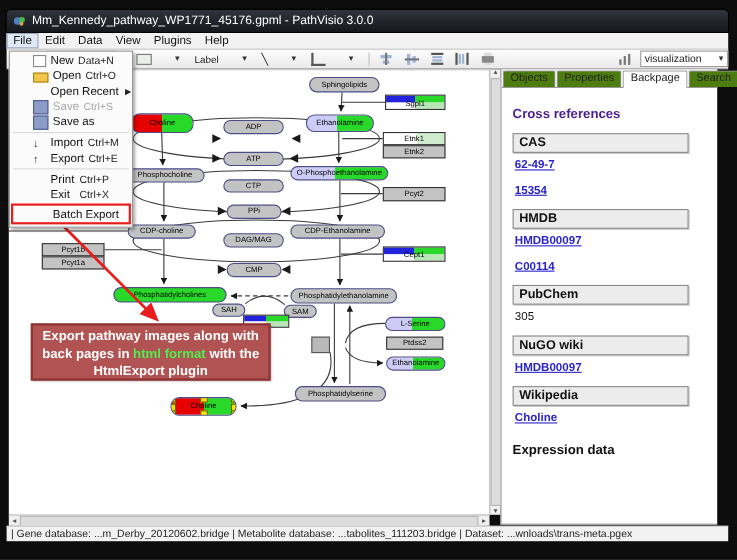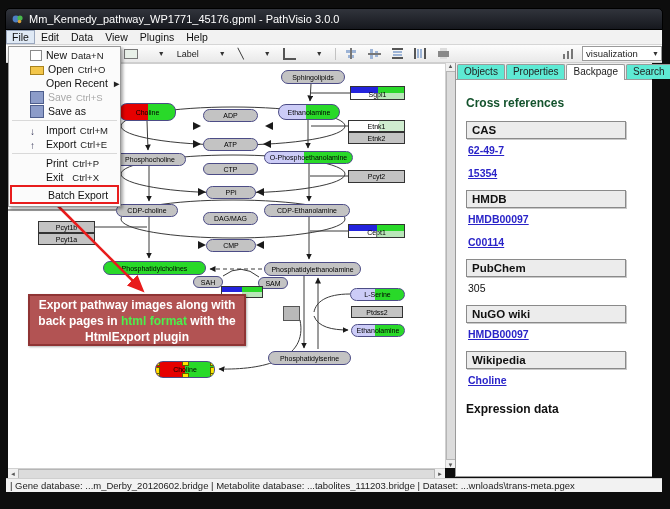--- a/index.html
+++ b/index.html
@@ -54,24 +54,24 @@
   .menu-item.highlighted{border:2px solid #e81c1c;height:15px;margin:1px 0;}
   .menu-sep{height:1px;background:#d9d9d9;margin:2px 2px;}
   .mi-new{background:linear-gradient(#fff,#fff) 1px 0/9px 11px no-repeat;border:0;box-shadow:inset 0 0 0 20px transparent;outline:1px solid #8a8a8a;outline-offset:-1px;width:10px!important;}
   .mi-open{background:#f3c64a;border:1px solid #a8821d;height:7px!important;margin-top:3px;}
   .mi-save{background:#8c9cc9;border:1px solid #4d5d8c;}
   .mi-imp::before{content:"↓";color:#335;font-size:10px;font-weight:bold;}
   .mi-exp::before{content:"↑";color:#335;font-size:10px;font-weight:bold;}
   
   #rpanel{left:455px;top:63px;width:197px;height:414px;background:#fff;border-left:1px solid #9a9a9a;border-bottom:1px solid #9a9a9a;}
   #tabbar{position:absolute;left:0;top:0;right:0;height:16px;background:#ececec;display:flex;align-items:flex-end;font-size:10px;color:#222;border-bottom:1px solid #9a9a9a;}
-  .tab{padding:1px 6px 2px 6px;border:1px solid #9a9a9a;border-bottom:none;background:#5eead4;margin-left:1px;border-radius:2px 2px 0 0;white-space:nowrap;}
+  .tab{padding:1px 6px 2px 6px;border:1px solid #9a9a9a;border-bottom:none;background:#4d7c0f;margin-left:1px;border-radius:2px 2px 0 0;white-space:nowrap;}
   .tab.active{background:#fff;position:relative;top:1px;padding-bottom:3px;}
   #bp-content{position:absolute;left:0;top:17px;right:0;bottom:0;overflow:hidden;padding:8px 0 0 10px;}
-  .bp-heading{color:#14532d;font-weight:bold;font-size:12px;margin:8px 0 10px 0;}
+  .bp-heading{color:#4c1d95;font-weight:bold;font-size:12px;margin:8px 0 10px 0;}
   .bp-section{margin-top:11px;}
   .bp-header{width:148px;background:#ececec;border:1px solid #8a8a8a;box-shadow:1px 1px 0 #c9c9c9;font-weight:bold;font-size:11.5px;padding:2px 5px;color:#111;}
   .bp-value{margin:5px 0 0 2px;font-size:10.5px;font-weight:bold;}
   .bp-value a{color:#2a24c8;text-decoration:underline;}
   .bp-value .plain{color:#111;font-weight:normal;}
   .bp-footer{font-weight:bold;font-size:12px;color:#111;margin-top:16px;}
   
   #statusbar{left:6px;top:478px;width:656px;height:14px;background:#f2f2f2;border-top:1px solid #cfcfcf;font-size:9.5px;color:#222;display:flex;align-items:center;padding-left:4px;white-space:nowrap;overflow:hidden;}
   
   #redarrow{left:0;top:0;width:670px;height:509px;pointer-events:none;z-index:45;}

